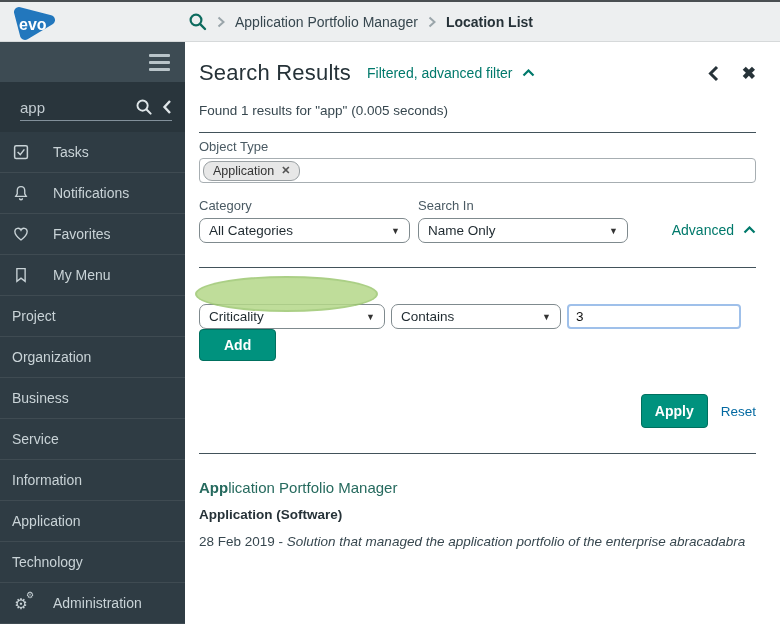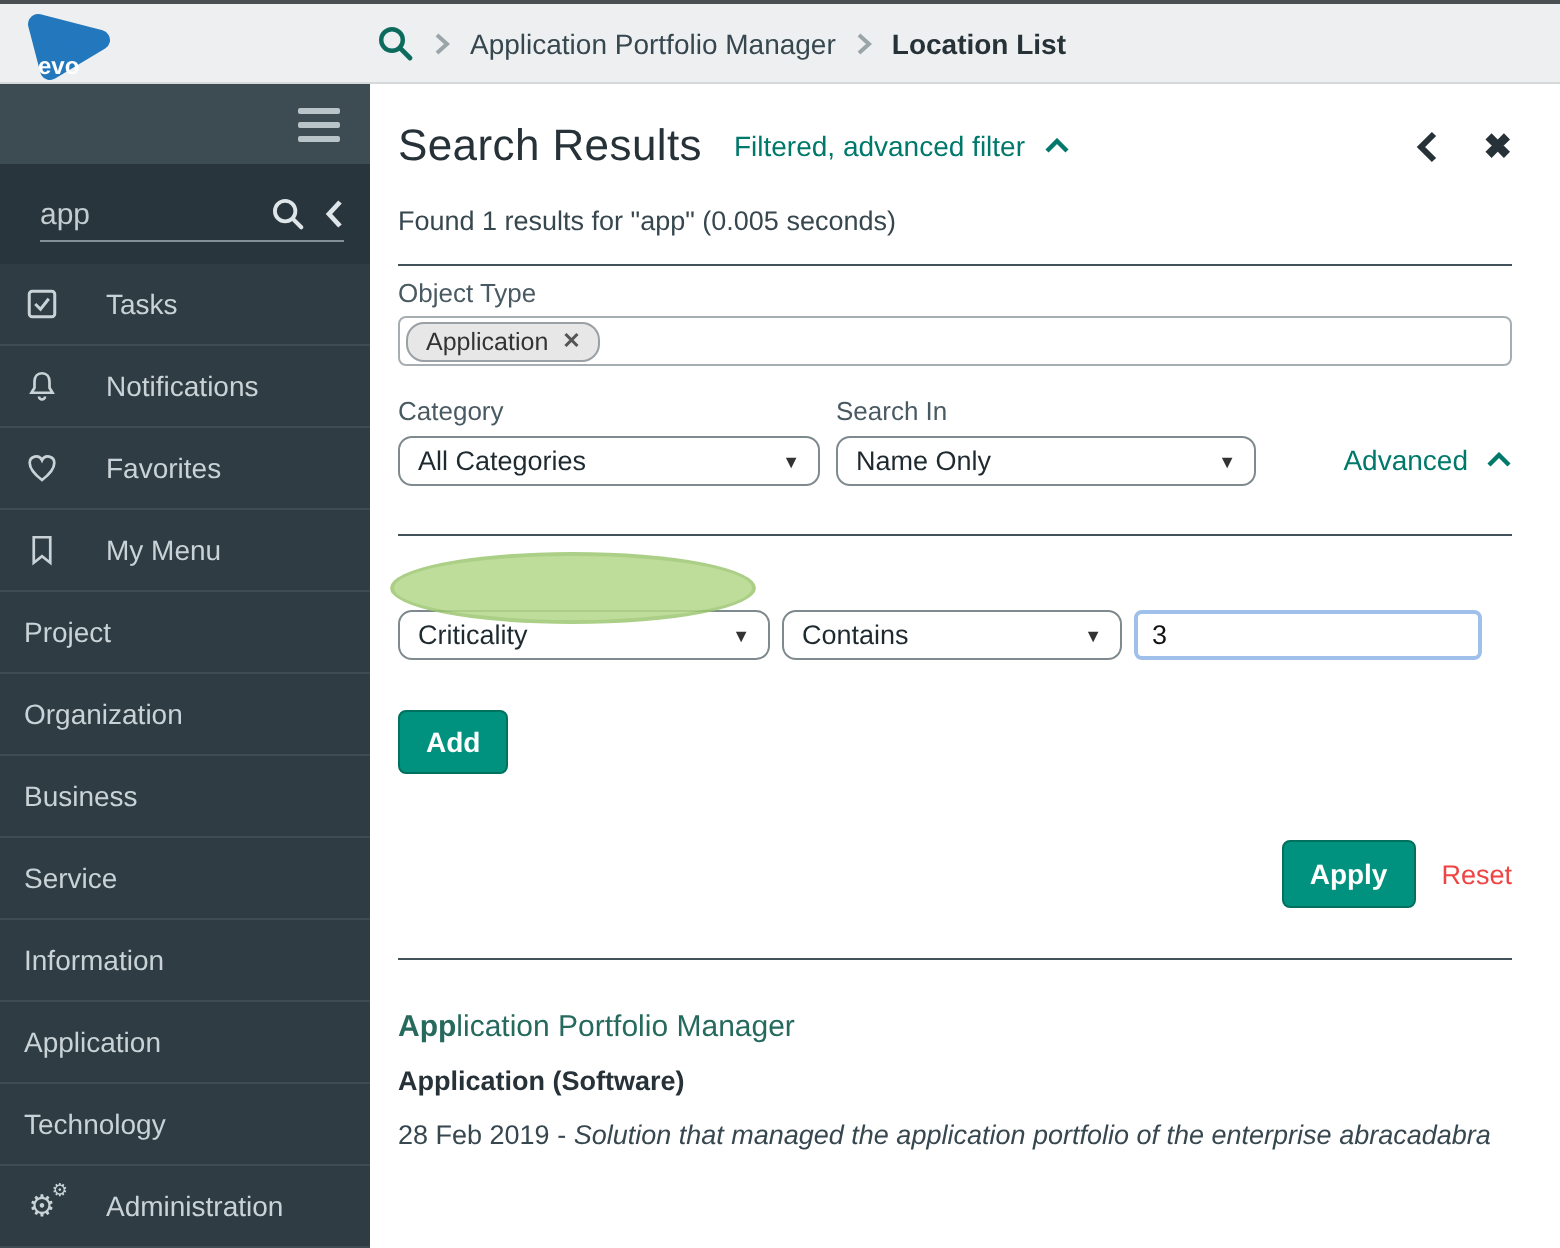--- a/index.html
+++ b/index.html
@@ -3,21 +3,21 @@
 <meta charset="utf-8">
 <style>
   * { margin:0; padding:0; box-sizing:border-box; }
   html,body { width:780px; height:624px; overflow:hidden; }
   body { font-family:"Liberation Sans", sans-serif; background:#fff; border-top:2px solid #4a4f52; }
 
   
   .topbar { height:40px; background:#edeff0; border-bottom:1px solid #d6d9da;
             display:flex; align-items:center; position:relative; }
   .logo { position:relative; width:58px; height:38px; margin-left:8px; flex:0 0 auto; }
-  .logo-text { position:absolute; left:11px; top:23px; color:#fff; font-size:12px; font-weight:bold; }
+  .logo-text { position:absolute; left:11px; top:13px; color:#fff; font-size:16px; font-weight:bold; }
   .breadcrumb { display:flex; align-items:center; gap:10px; margin-left:122px; }
   .crumb { font-size:14px; color:#37474f; }
   .crumb.current { font-weight:bold; color:#263238; }
 
   
   .layout { display:flex; height:582px; }
 
   
   .sidebar { width:185px; flex:0 0 185px; background:#2f3c44; color:#c9d3d7; display:flex; flex-direction:column; }
   .side-header { height:47px; background:#3d4b53; display:flex; align-items:center; justify-content:flex-end; padding-right:15px; }
@@ -72,24 +72,24 @@
                 opacity:0.85; border-radius:50%; border:2px solid rgba(137,186,92,0.55); }
   .adv-head { position:relative; font-size:13.5px; font-weight:bold; color:#3c4a52; }
 
   .adv-filter-row { display:flex; gap:6px; margin-top:15px;align-items:center; }
   .sel-field { width:186px; }
   .sel-op { width:170px; }
   .val-input { width:174px; height:25px; border:2px solid #9fc0ea; border-radius:4px; padding:0 7px;
                font-size:13.5px; color:#111; font-family:"Liberation Sans", sans-serif; outline:none; }
   .btn { background:#00927e; border:1px solid #00705f; border-radius:4px; color:#fff; font-weight:bold;
          font-size:14px; font-family:"Liberation Sans", sans-serif; cursor:pointer; }
-  .add-btn { margin-top:25px; padding:7px 13px; }
+  .add-btn { margin-top:0; padding:7px 24px; }
   .apply-row { display:flex; justify-content:flex-end; align-items:center; gap:13px; margin-top:33px; }
   .apply-btn { padding:8px 13px; }
-  .reset-link { font-size:13.5px; color:#ef4444; cursor:pointer; }
+  .reset-link { font-size:13.5px; color:#0369a1; cursor:pointer; }
   .result-divider { margin-top:25px; }
 
   .result { margin-top:25px; }
   .result-title { font-size:15px; color:#266a5e; cursor:pointer; }
   .result-title .match { font-weight:bold; }
   .result-type { margin-top:11px; font-size:13.5px; font-weight:bold; color:#263238; }
   .result-desc { margin-top:12px; font-size:13.5px; color:#37474f; }
   .result-desc .desc-it { font-style:italic; }
 
   svg { display:block; }

